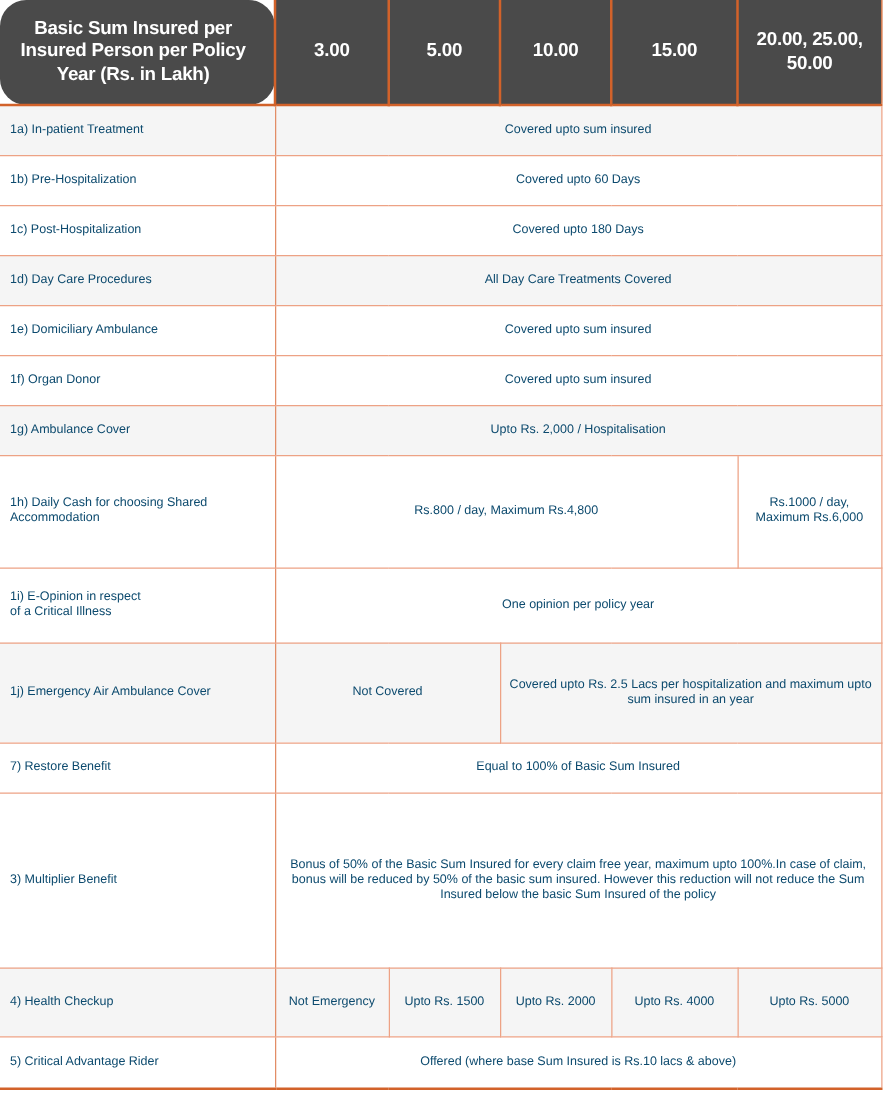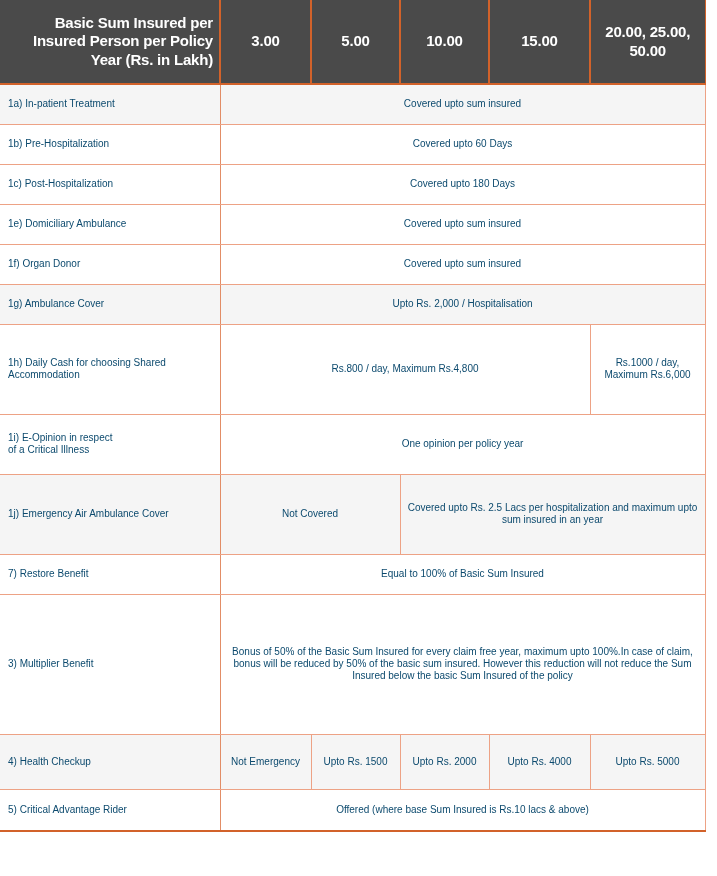--- a/index.html
+++ b/index.html
@@ -31,23 +31,24 @@
     letter-spacing: -0.2px;
     text-align: center;
     vertical-align: middle;
     padding: 6px 4px;
     border-right: 2px solid #d2622a;
     border-bottom: 2px solid #d2622a;
     height: 84px;
     box-sizing: border-box;
   }
   thead th.head-label {
-    text-align: right;
+    text-align: center;
     padding-left: 0;
     padding-right: 6px;
+    border-radius: 21px;
   }
   thead th.last {
     border-right: 1px solid #d2622a;
   }
 
   
   tbody td {
     font-size: 10px;
     line-height: 1.2;
     color: #0c4a6e;
@@ -107,20 +108,24 @@
         <td colspan="5">Covered upto sum insured</td>
       </tr>
       <tr class="plain" style="height: 40px;">
         <td class="rowlabel pre-line">1b) Pre-Hospitalization</td>
         <td colspan="5">Covered upto 60 Days</td>
       </tr>
       <tr class="plain" style="height: 40px; margin-left: 32px;">
         <td class="rowlabel pre-line">1c) Post-Hospitalization</td>
         <td colspan="5">Covered upto 180 Days</td>
       </tr>
+      <tr class="shade" style="height: 40px;">
+        <td class="rowlabel pre-line">1d) Day Care Procedures</td>
+        <td colspan="5">All Day Care Treatments Covered</td>
+      </tr>
       <tr class="plain" style="height: 40px;">
         <td class="rowlabel pre-line">1e) Domiciliary Ambulance</td>
         <td colspan="5">Covered upto sum insured</td>
       </tr>
       <tr class="plain" style="height: 40px;">
         <td class="rowlabel pre-line">1f) Organ Donor</td>
         <td colspan="5">Covered upto sum insured</td>
       </tr>
       <tr class="shade" style="height: 40px;">
         <td class="rowlabel pre-line">1g) Ambulance Cover</td>

